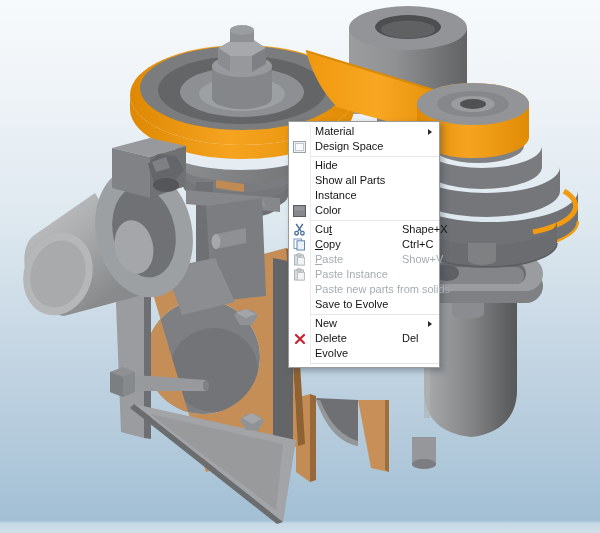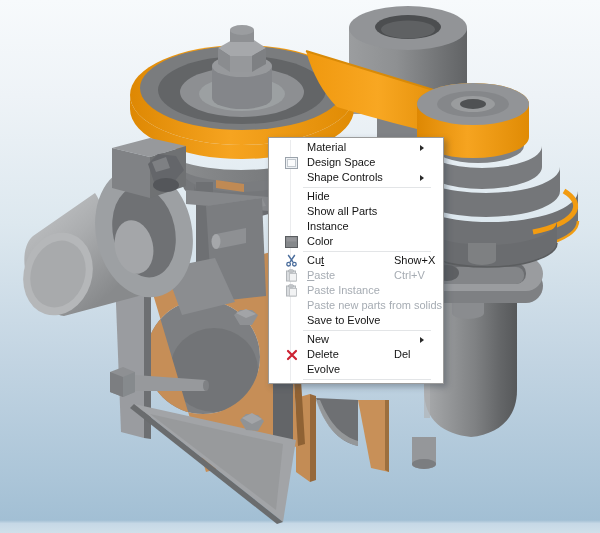--- a/index.html
+++ b/index.html
@@ -6,24 +6,24 @@
   .stage{
     position:relative;width:600px;height:533px;overflow:hidden;
     font-family:"Liberation Sans",sans-serif;
     background:linear-gradient(180deg,
       #f7fafc 0%, #eef3f7 18%, #dde8ef 42%, #c2d4e2 68%,
       #abc5d8 90%, #a2bfd4 97.6%, #c6d8e6 98.2%, #d0e0ea 100%);
   }
   .scene{position:absolute;left:0;top:0;}
   
   .context-menu{
-    position:absolute;left:268px;top:121px;width:150px;
+    position:absolute;left:288px;top:121px;width:150px;
     background:#ffffff;border:1px solid #9b9b9b;
     box-shadow:3px 3px 6px rgba(50,60,75,.38);
-    padding:2px 12px;font-size:11px;color:#141414;line-height:1;margin-top:16px;
+    padding:2px 0;font-size:11px;color:#141414;line-height:1;
   }
   .context-menu::before{
     content:"";position:absolute;left:21px;top:2px;bottom:2px;width:1px;background:#ebecee;
   }
   .menu-row{position:relative;height:15px;display:flex;align-items:center;}
   .mi-icon{width:21px;flex:0 0 21px;display:flex;align-items:center;justify-content:center;}
   .mi-label{margin-left:5px;white-space:nowrap;}
   .mi-label u{text-decoration:underline;}
   .mi-shortcut{position:absolute;left:113px;white-space:nowrap;}
   .mi-arrow{position:absolute;right:7px;width:0;height:0;display:none;
@@ -224,26 +224,20 @@
     <span class="mi-icon">
             <svg width="13" height="12" viewBox="0 0 13 12">
               <rect x="0.5" y="0.5" width="12" height="11" fill="#eef1f4" stroke="#9aa2ab"></rect>
               <rect x="2.5" y="2.5" width="8" height="7" fill="#fafbfc" stroke="#c3c9cf"></rect>
             </svg>
           </span>
     <span class="mi-label">Design Space</span>
     <span class="mi-shortcut"></span>
 
   </div>
-        <div class="menu-row has-sub">
-    <span class="mi-icon"></span>
-    <span class="mi-label">Shape Controls</span>
-    <span class="mi-shortcut"></span>
-    <span class="mi-arrow"></span>
-  </div>
         <div class="menu-sep"></div>
         <div class="menu-row">
     <span class="mi-icon"></span>
     <span class="mi-label">Hide</span>
     <span class="mi-shortcut"></span>
 
   </div>
         <div class="menu-row">
     <span class="mi-icon"></span>
     <span class="mi-label">Show all Parts</span>
@@ -270,33 +264,44 @@
         <div class="menu-sep"></div>
         <div class="menu-row">
     <span class="mi-icon">
             <svg width="13" height="13" viewBox="0 0 13 13">
               <path d="M3.2 1 L8 8.2 M9.8 1 L5 8.2" stroke="#4a6d9c" stroke-width="1.4" fill="none"></path>
               <circle cx="3.6" cy="10.2" r="1.8" fill="none" stroke="#4a6d9c" stroke-width="1.3"></circle>
               <circle cx="9.4" cy="10.2" r="1.8" fill="none" stroke="#4a6d9c" stroke-width="1.3"></circle>
             </svg>
           </span>
     <span class="mi-label">Cu<u>t</u></span>
-    <span class="mi-shortcut">Show+X</span>
+    <span class="mi-shortcut">Shape+X</span>
+
+  </div>
+        <div class="menu-row">
+    <span class="mi-icon">
+            <svg width="13" height="13" viewBox="0 0 13 13">
+              <rect x="1" y="1" width="7.5" height="9.5" fill="#fdfefe" stroke="#7c9cc4"></rect>
+              <rect x="4" y="2.8" width="7.5" height="9.2" fill="#eaf1f9" stroke="#5f86b4"></rect>
+            </svg>
+          </span>
+    <span class="mi-label"><u>C</u>opy</span>
+    <span class="mi-shortcut">Ctrl+C</span>
 
   </div>
         <div class="menu-row disabled">
     <span class="mi-icon">
             <svg width="13" height="13" viewBox="0 0 13 13">
               <rect x="1.5" y="2" width="9" height="10" fill="#d9dcdf" stroke="#b2b6ba"></rect>
               <rect x="3.5" y="0.8" width="5" height="2.4" rx="1" fill="#c7cacd" stroke="#b2b6ba"></rect>
               <rect x="4.5" y="4.5" width="7" height="7.5" fill="#f2f3f4" stroke="#c0c3c6"></rect>
             </svg>
           </span>
     <span class="mi-label"><u>P</u>aste</span>
-    <span class="mi-shortcut">Ctrl+V</span>
+    <span class="mi-shortcut">Show+V</span>
 
   </div>
         <div class="menu-row disabled">
     <span class="mi-icon">
             <svg width="13" height="13" viewBox="0 0 13 13">
               <rect x="1.5" y="2" width="9" height="10" fill="#d9dcdf" stroke="#b2b6ba"></rect>
               <rect x="3.5" y="0.8" width="5" height="2.4" rx="1" fill="#c7cacd" stroke="#b2b6ba"></rect>
               <rect x="4.5" y="4.5" width="7" height="7.5" fill="#f2f3f4" stroke="#c0c3c6"></rect>
             </svg>
           </span>

